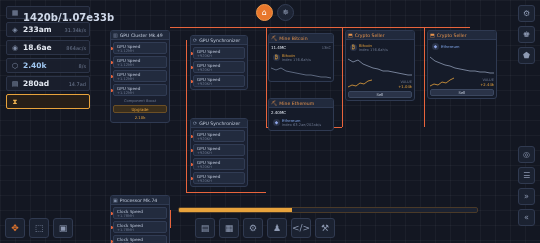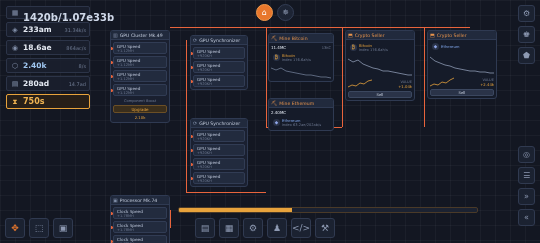--- a/index.html
+++ b/index.html
@@ -236,21 +236,20 @@
     <span class="hud-main">2.40k</span>
     <span class="hud-sub">8/s</span>
   </div>
   <div class="hud-row">
     <span class="hud-icon">▤</span>
     <span class="hud-main">280ad</span>
     <span class="hud-sub">14.7ad</span>
   </div>
   <div class="hud-row" id="timer-row">
     <span class="hud-icon">⧗</span>
-    <span class="hud-main">750s</span>
   </div>
 </div>
 
 <div id="top-center-bar">
   <div class="round-btn home">
     <span>⌂</span>
   </div>
   <div class="round-btn gear-ring">
     <span>✵</span>
   </div>

